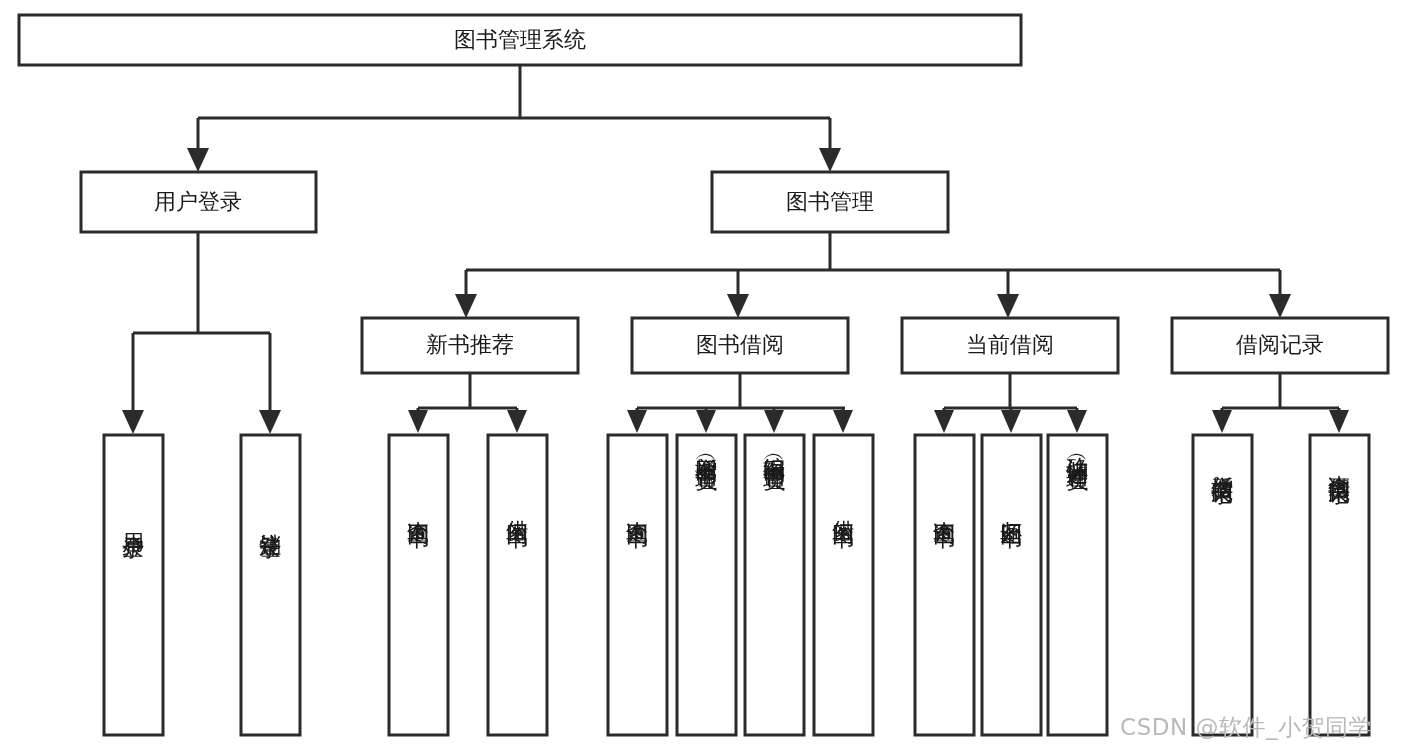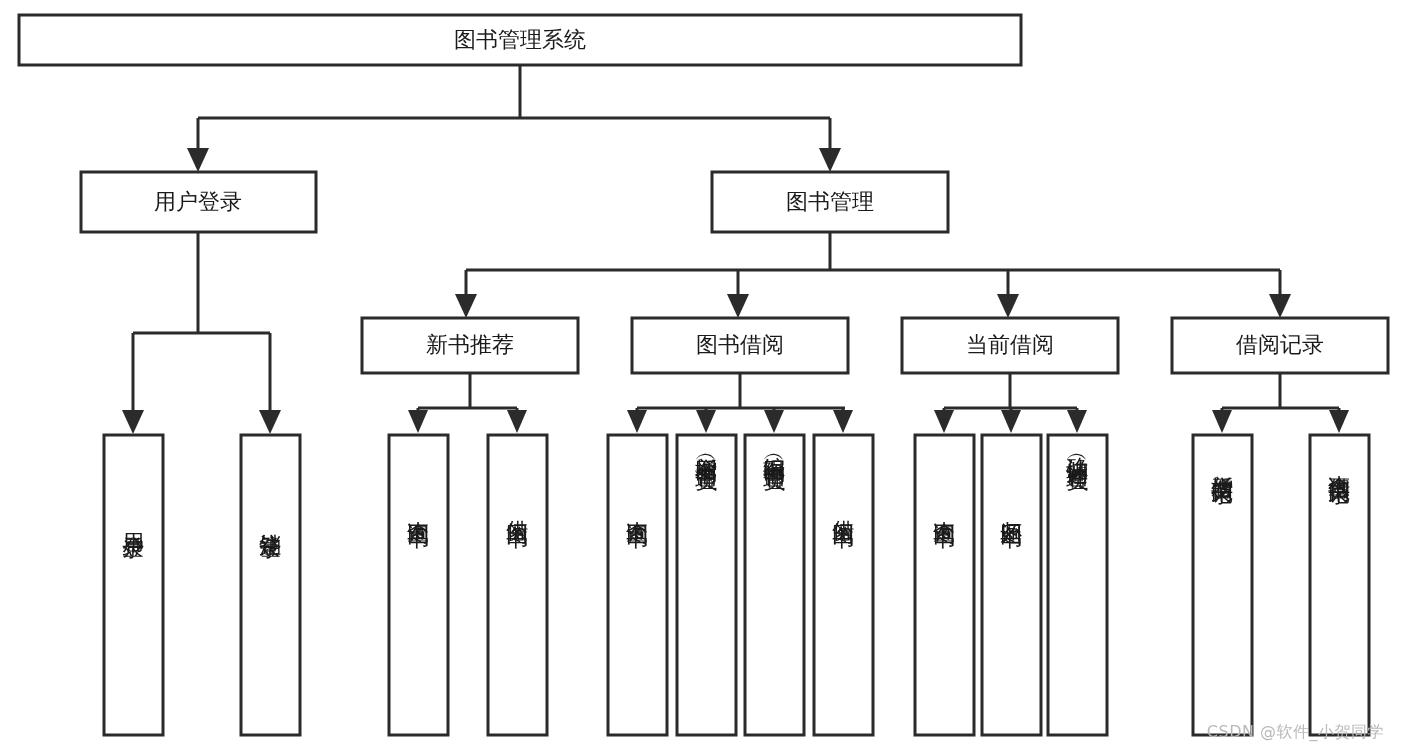--- a/index.html
+++ b/index.html
@@ -11,21 +11,20 @@
     width: 1405px;
     height: 747px;
     font-family: "DejaVu Sans", "Liberation Sans", sans-serif;
     overflow: hidden;
   }
   #diagram-root {
     position: relative;
     width: 1380px;
     height: 747px;
     background: #ffffff;
-    padding-left: 12px;
   }
   svg.flow {
     position: absolute;
     left: 0;
     top: 0;
     width: 1405px;
     height: 747px;
     display: block;
   }
   .node-rect {
@@ -71,21 +70,21 @@
     padding-top: 4px;
   }
   .leaf-label-text.mid {
     padding-top: 0;
   }
   .watermark {
     position: absolute;
     right: 8px;
     bottom: 4px;
     font-family: "DejaVu Sans", "Liberation Sans", sans-serif;
-    font-size: 16px;
+    font-size: 23px;
     color: #b9b9b9;
     white-space: nowrap;
     letter-spacing: 0.5px;
   }
 </style>
 </head>
 <body>
 
 <div id="diagram-root">
 

